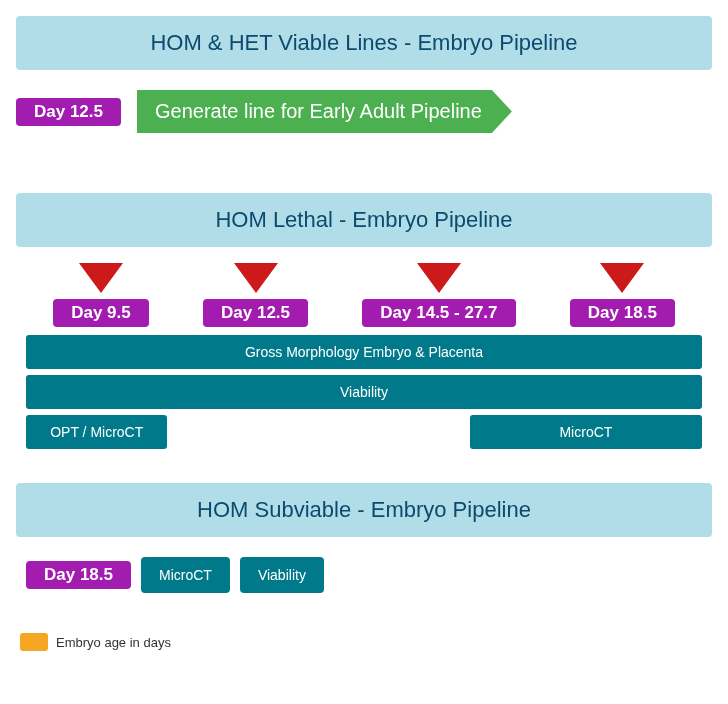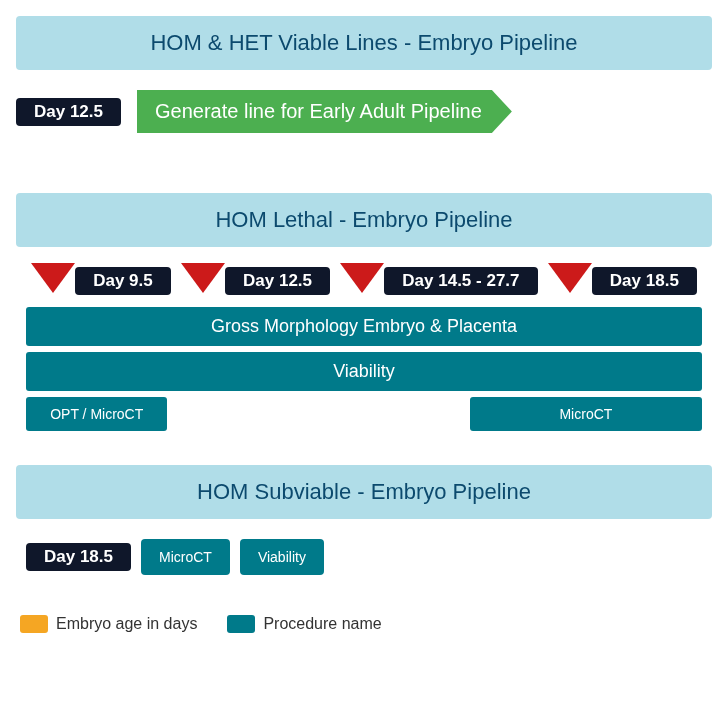--- a/index.html
+++ b/index.html
@@ -16,21 +16,21 @@
       text-align: center;
       padding: 14px 10px;
       font-size: 22px;
       color: #0c4a6e;
       font-weight: normal;
       border-radius: 4px;
       margin-bottom: 12px;
     }
 
     .orange-box {
-      background: #0f172a;
+      background: #a21caf;
       color: #fff;
       padding: 4px 18px;
       border-radius: 4px;
       font-size: 17px;
       font-weight: bold;
       display: inline-block;
     }
 
     .teal-box {
       background: #007a8a;
@@ -73,40 +73,40 @@
     }
     .section2-days {
       display: flex;
       justify-content: space-around;
       align-items: flex-end;
       padding: 4px 10px 0 10px;
       margin-bottom: 0;
     }
     .day-col {
       display: flex;
-      flex-direction: row;
+      flex-direction: column;
       align-items: center;
     }
     .red-arrow {
       width: 0;
       height: 0;
       border-left: 22px solid transparent;
       border-right: 22px solid transparent;
       border-top: 30px solid #cc1a1a;
       margin-bottom: 6px;
     }
     .section2-procedures {
       padding: 8px 10px;
     }
     .procedure-row {
       background: #007a8a;
       color: #fff;
       text-align: center;
       padding: 9px 2px;
-      font-size: 18px;
+      font-size: 14px;
       border-radius: 3px;
       margin-bottom: 6px;
     }
     .procedure-row-multi {
       display: flex;
       gap: 10px;
       margin-bottom: 6px;
     }
     .procedure-cell {
       background: #007a8a;
@@ -133,21 +133,21 @@
     .legend {
       display: flex;
       gap: 30px;
       align-items: center;
       padding: 8px 4px;
     }
     .legend-item {
       display: flex;
       align-items: center;
       gap: 8px;
-      font-size: 16px;
+      font-size: 13px;
       color: #333;
     }
     .legend-swatch {
       width: 28px;
       height: 18px;
       border-radius: 3px;
     }
   </style>
 </head>
 <body>
@@ -233,17 +233,13 @@
       <span>Viability</span>
     </div>
   </div>
 </div>
 
 <div class="legend">
   <div class="legend-item">
     <div class="legend-swatch" style="background:#f5a623;"></div>
     <span>Embryo age in days</span>
   </div>
-  <div class="legend-item">
-    <div class="legend-swatch" style="background:#007a8a;"></div>
-    <span>Procedure name</span>
-  </div>
 </div>
 
 </body></html>

